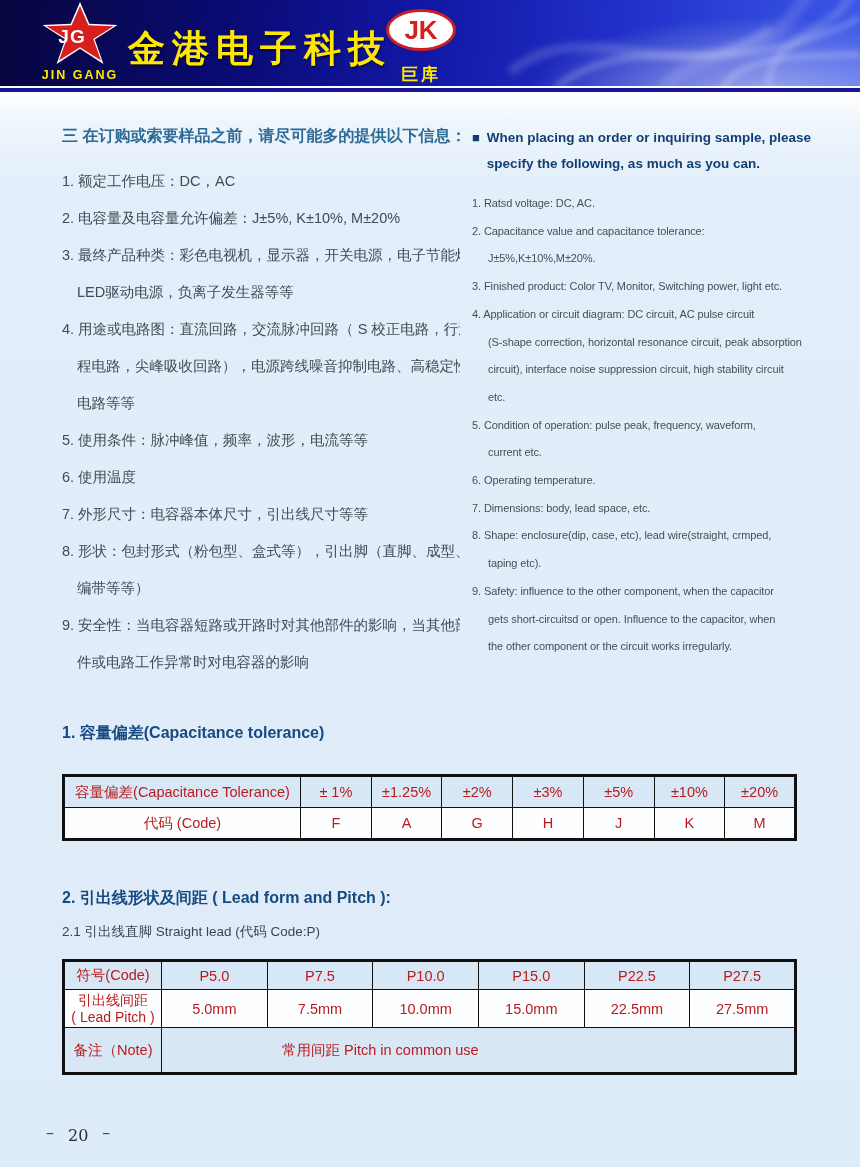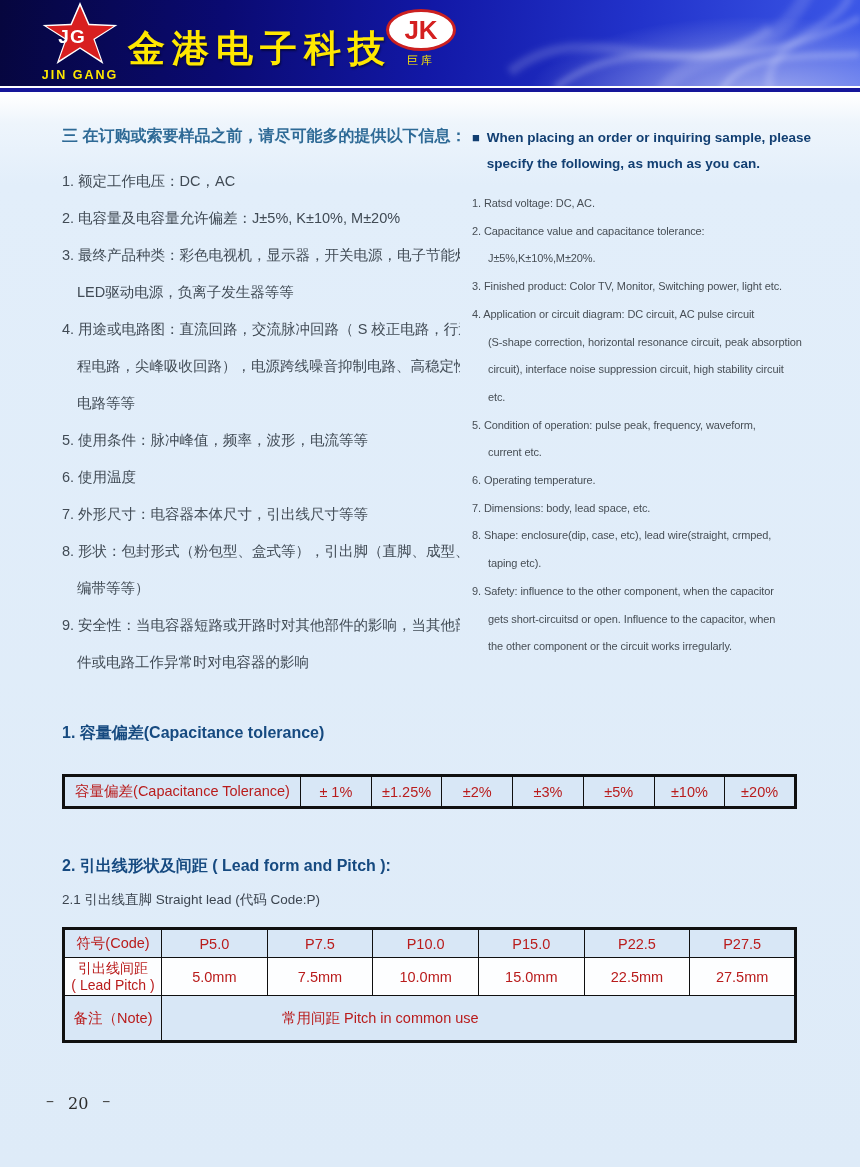--- a/index.html
+++ b/index.html
@@ -22,21 +22,21 @@
   .star-inner { position:absolute; left:4px; top:4px; right:4px; bottom:4px; background:#d81f1f; }
   .jg-initials { position:absolute; left:0; right:16px; top:24px; text-align:center;
     color:#ffffff; font-weight:bold; font-size:19px; letter-spacing:1px; }
   .jg-caption { margin-top:0px; color:#ffe800; font-weight:bold; font-size:12.5px; letter-spacing:2px; }
   .company-name { position:absolute; left:128px; top:24px; color:#ffe800; font-weight:bold;
     font-size:37px; letter-spacing:7px; white-space:nowrap; text-shadow:1px 2px 2px rgba(0,0,0,.45); }
   .jk-logo { position:absolute; left:384px; top:9px; width:74px; text-align:center; }
   .jk-oval { width:70px; height:42px; margin:0 auto; background:#ffffff; border:3px solid #cc2020;
     border-radius:50%; display:flex; align-items:center; justify-content:center; }
   .jk-initials { color:#d42020; font-weight:bold; font-size:26px; letter-spacing:0px; }
-  .jk-caption { margin-top:2px; color:#ffe800; font-weight:normal; font-size:11px; letter-spacing:3px; }
+  .jk-caption { margin-top:12px; color:#ffe800; font-weight:bold; font-size:17px; letter-spacing:3px; }
   .stripe-w1 { height:2px; background:#ffffff; }
   .stripe-navy { height:4px; background:#16169a; }
   .stripe-w2 { height:3px; background:#ffffff; }
 
   
   .content { height:1072px; padding:30px 38px 0 62px;
     background: linear-gradient(180deg, #ffffff 0px, #eef5fc 28px, #e2eefa 90px, #deebf8 100%); }
   .intro { display:flex; }
   .col-cn { width:398px; margin-right:12px; overflow:hidden; }
   .cn-title { font-size:16px; line-height:22px; font-weight:bold; color:#2e6a96; white-space:nowrap; }
@@ -187,20 +187,30 @@
           <tr class="r-blue">
         <td>容量偏差(Capacitance Tolerance)</td>
       <td>± 1%</td>
             <td>±1.25%</td>
             <td>±2%</td>
             <td>±3%</td>
             <td>±5%</td>
             <td>±10%</td>
             <td>±20%</td>
           </tr>
+      <tr class="r-white">
+        <td>代码 (Code)</td>
+      <td>F</td>
+            <td>A</td>
+            <td>G</td>
+            <td>H</td>
+            <td>J</td>
+            <td>K</td>
+            <td>M</td>
+          </tr>
     </tbody>
       </table>
 
     <div class="sec-heading sec2-heading">2. 引出线形状及间距 ( Lead form and Pitch ):</div>
     <div class="sub-heading">2.1 引出线直脚 Straight lead (代码 Code:P)</div>
 
     <table class="t2">
       <colgroup>
           <col style="width:98px">
           <col>

